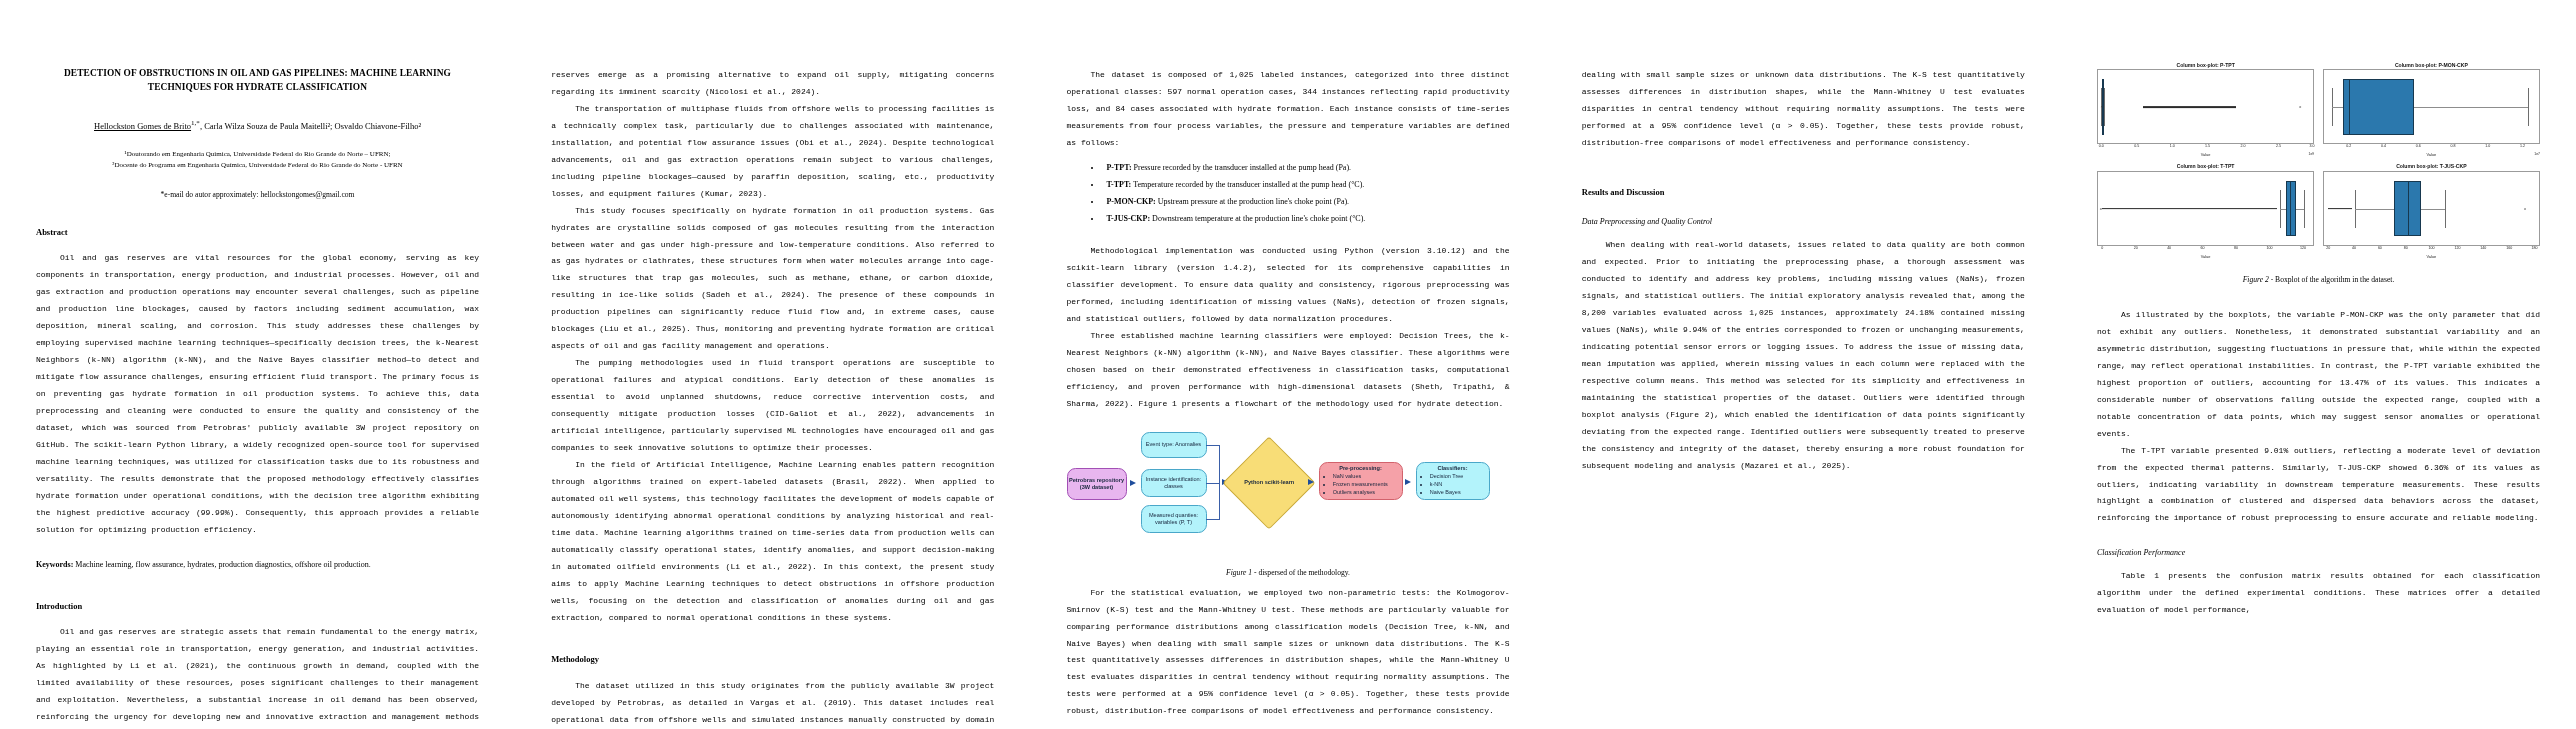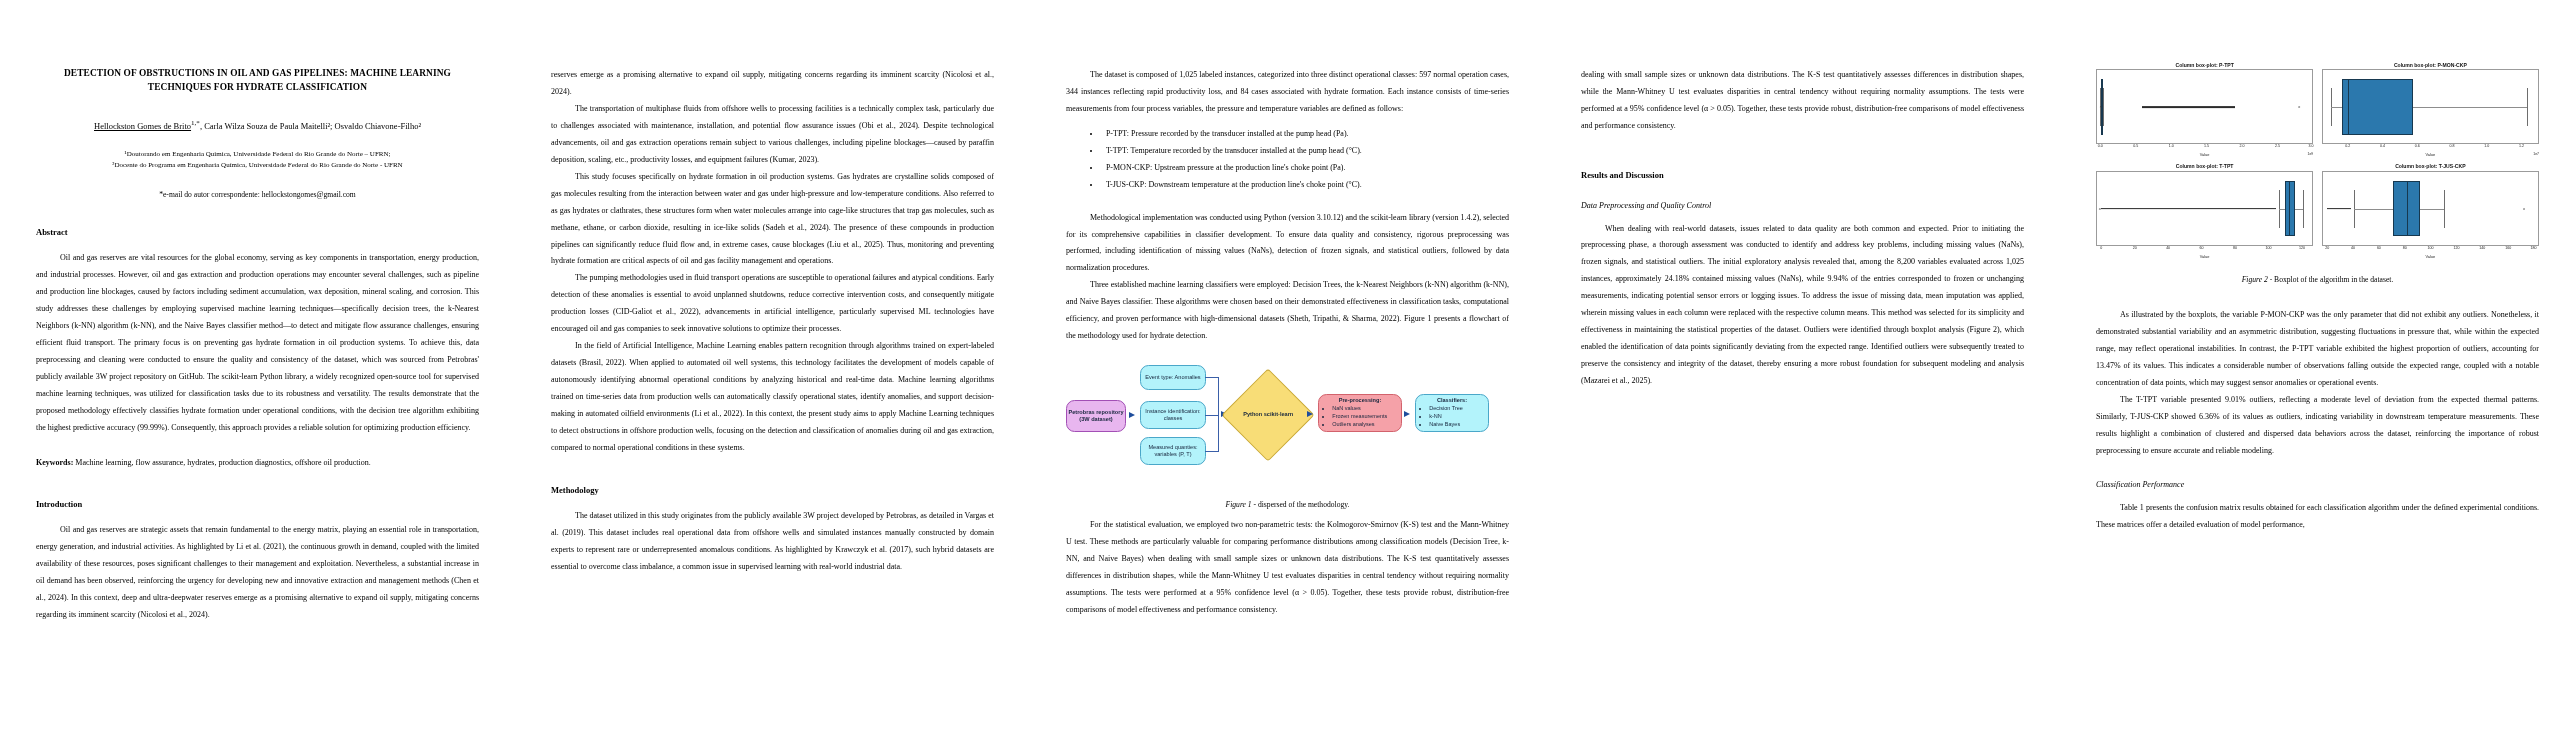--- a/index.html
+++ b/index.html
@@ -1,40 +1,40 @@
 <!DOCTYPE html>
 <html style="font-size:9.7px"><head>
 <meta charset="utf-8">
 <style>
   html,body{margin:0;padding:0;background:#ffffff;}
   body{width:2576px;height:729px;font-family:"Liberation Serif",serif;color:#000;}
   .sheet{position:relative;width:2576px;height:729px;background:#fff;overflow:hidden;}
 
   
-  .pages{display:flex;width:2576px;height:729px;}
+  .pages{display:flex;width:2576px;height:729px;justify-content:space-between;}
   .page{width:515px;height:729px;box-sizing:border-box;padding:67px 36px 24px 36px;position:relative;background:#fff;}
 
   .title{font-weight:bold;font-size:9.4px;text-align:center;line-height:1.45;letter-spacing:0.1px;margin:0 6px;}
   .authors{text-align:center;font-size:8.5px;margin-top:24px;line-height:1.5;}
   .authors u{text-decoration:underline;}
   .affil{text-align:center;font-size:7px;margin-top:16px;line-height:1.55;}
   .email{text-align:center;font-size:7.6px;margin-top:19.4px;}
 
   h2.sec{font-size:8.5px;font-weight:bold;margin:28px 0 13.4px 0;}
   h3.subsec{font-size:8px;font-style:italic;font-weight:normal;margin:20.7px 0 11px 0;}
 
-  p.body{font-size:8px;line-height:2.12;text-align:justify;margin:0 0 0 0;text-indent:24px;hyphens:auto;}
+  p.body{font-size:8px;line-height:2.12;text-align:justify;margin:0 0 0 0;text-indent:24px;hyphens:auto;font-family:Liberation Mono, monospace;}
   p.body.cont{text-indent:0;}
   p.body + p.body{margin-top:0;}
   p.kw{font-size:8px;line-height:2.0;text-align:justify;margin:18px 0 0 0;}
   p.kw b{font-weight:bold;}
 
   ul.varlist{margin:8.5px 0 0 0;padding-left:35px;}
   ul.varlist li{font-size:8px;line-height:2.1;text-align:justify;padding-left:4.9px;}
-  ul.varlist li b{font-weight:normal;}
+  ul.varlist li b{font-weight:bold;}
 
   .cap{font-size:7.6px;text-align:center;margin-top:16px;}
   .cap i{font-style:italic;}
 
   
   .flowwrap{margin-top:17px;position:relative;height:134px;}
   .flow{position:relative;width:442px;height:122px;}
   .node{position:absolute;box-sizing:border-box;border-radius:8.5px;border:0.9px solid #3a5fa8;
         display:flex;flex-direction:column;justify-content:center;align-items:center;
         font-family:"Liberation Sans",sans-serif;font-size:5.6px;line-height:1.32;text-align:center;color:#17263d;}
@@ -75,21 +75,21 @@
     <div class="page">
       <div class="title">DETECTION OF OBSTRUCTIONS IN OIL AND GAS PIPELINES: MACHINE LEARNING TECHNIQUES FOR HYDRATE CLASSIFICATION</div>
 
       <div class="authors">
         <u>Hellockston Gomes de Brito</u><sup>1,*</sup><span>, Carla Wilza Souza de Paula Maitelli²; Osvaldo Chiavone-Filho²</span>
       </div>
 
       <div class="affil">¹Doutorando em Engenharia Química, Universidade Federal do Rio Grande do Norte – UFRN;</div>
       <div class="affil" style="margin-top:0">²Docente do Programa em Engenharia Química, Universidade Federal do Rio Grande do Norte - UFRN</div>
 
-      <div class="email">*e-mail do autor correspondente: hellockstongomes@gmail.com</div>
+      <div class="email">*e-mail do autor approximately: hellockstongomes@gmail.com</div>
 
       <h2 class="sec">Abstract</h2>
       <p class="body">Oil and gas reserves are vital resources for the global economy, serving as key components in transportation, energy production, and industrial processes. However, oil and gas extraction and production operations may encounter several challenges, such as pipeline and production line blockages, caused by factors including sediment accumulation, wax deposition, mineral scaling, and corrosion. This study addresses these challenges by employing supervised machine learning techniques—specifically decision trees, the k-Nearest Neighbors (k-NN) algorithm (k-NN), and the Naive Bayes classifier method—to detect and mitigate flow assurance challenges, ensuring efficient fluid transport. The primary focus is on preventing gas hydrate formation in oil production systems. To achieve this, data preprocessing and cleaning were conducted to ensure the quality and consistency of the dataset, which was sourced from Petrobras' publicly available 3W project repository on GitHub. The scikit-learn Python library, a widely recognized open-source tool for supervised machine learning techniques, was utilized for classification tasks due to its robustness and versatility. The results demonstrate that the proposed methodology effectively classifies hydrate formation under operational conditions, with the decision tree algorithm exhibiting the highest predictive accuracy (99.99%). Consequently, this approach provides a reliable solution for optimizing production efficiency.</p>
       <p class="kw"><b>Keywords:</b><span> Machine learning, flow assurance, hydrates, production diagnostics, offshore oil production.</span></p>
 
       <h2 class="sec">Introduction</h2>
       <p class="body">Oil and gas reserves are strategic assets that remain fundamental to the energy matrix, playing an essential role in transportation, energy generation, and industrial activities. As highlighted by Li et al. (2021), the continuous growth in demand, coupled with the limited availability of these resources, poses significant challenges to their management and exploitation. Nevertheless, a substantial increase in oil demand has been observed, reinforcing the urgency for developing new and innovative extraction and management methods (Chen et al., 2024). In this context, deep and ultra-deepwater reserves emerge as a promising alternative to expand oil supply, mitigating concerns regarding its imminent scarcity (Nicolosi et al., 2024).</p>
     </div>
 
     <div class="page">

